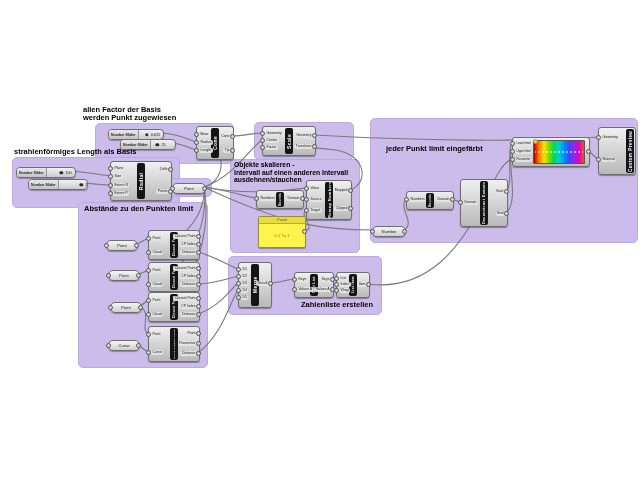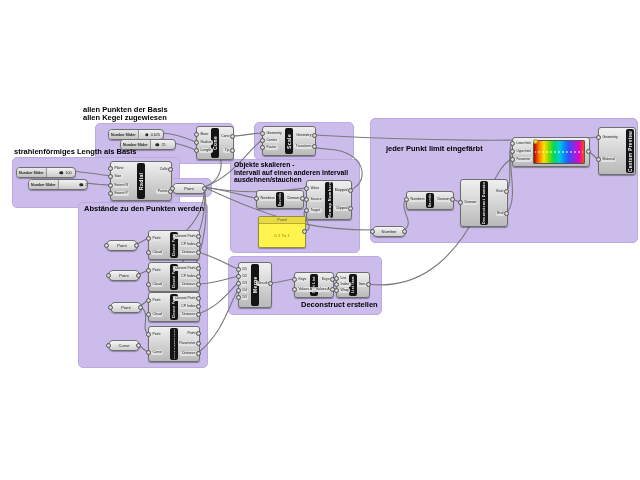--- a/index.html
+++ b/index.html
@@ -36,42 +36,42 @@
   .gdots{position:absolute;left:1px;right:1px;top:50%;height:3px;transform:translateY(-50%);
          background-image:radial-gradient(circle,#fff .8px,transparent 1.1px);background-size:4px 3px;background-position:center;}
   .gmark{position:absolute;width:3px;height:3px;border-radius:50%;background:#ffd400;border:.5px solid #996;}
 </style>
 </head>
 <body>
 
 <div id="canvas">
     <div class="group" style="left: 95px; top: 123px; width: 137px; height: 39px;"></div>
     <div class="glabel" style="left: 83px; top: 106px; font-size: 7.5px;">
-      <div>allen Punkten der Basis</div>
-      <div>allen Kegel zugewiesen</div>
+      <div>allen Factor der Basis</div>
+      <div>werden Punkt zugewiesen</div>
     </div>
     <div class="group" style="left: 12px; top: 157px; width: 166px; height: 49px;"></div>
     <div class="glabel" style="left: 14px; top: 148px; font-size: 7.5px;">
       <div>strahlenförmiges Length als Basis</div>
     </div>
     <div class="group" style="left: 166px; top: 178px; width: 44px; height: 17px;"></div>
     <div class="group" style="left: 78px; top: 202px; width: 128px; height: 164px;"></div>
     <div class="glabel" style="left: 84px; top: 205px; font-size: 7.5px;">
-      <div>Abstände zu den Punkten werden</div>
+      <div>Abstände zu den Punkten limit</div>
     </div>
     <div class="group" style="left: 254px; top: 122px; width: 98px; height: 36px;"></div>
     <div class="group" style="left: 230px; top: 159px; width: 128px; height: 92px;"></div>
     <div class="glabel" style="left: 234px; top: 161px; font-size: 6.8px;">
       <div>Objekte skalieren -</div>
       <div>Intervall auf einen anderen Intervall</div>
       <div>ausdehnen/stauchen</div>
     </div>
     <div class="group" style="left: 228px; top: 256px; width: 152px; height: 57px;"></div>
     <div class="glabel" style="left: 301px; top: 301px; font-size: 7.5px;">
-      <div>Deconstruct erstellen</div>
+      <div>Zahlenliste erstellen</div>
     </div>
     <div class="group" style="left: 370px; top: 118px; width: 266px; height: 123px;"></div>
     <div class="glabel" style="left: 386px; top: 145px; font-size: 7.5px;">
       <div>jeder Punkt limit eingefärbt</div>
     </div>
     <svg width="640" height="480" class="wires">
       <path d="M162,133 C178,134 188,139 196,142"></path>
       <path d="M174,143 C184,145 190,148 196,150"></path>
       <path d="M204,187 C228,180 228,144 196,134"></path>
       <path d="M74,171 C88,173 98,174 110,176"></path>

